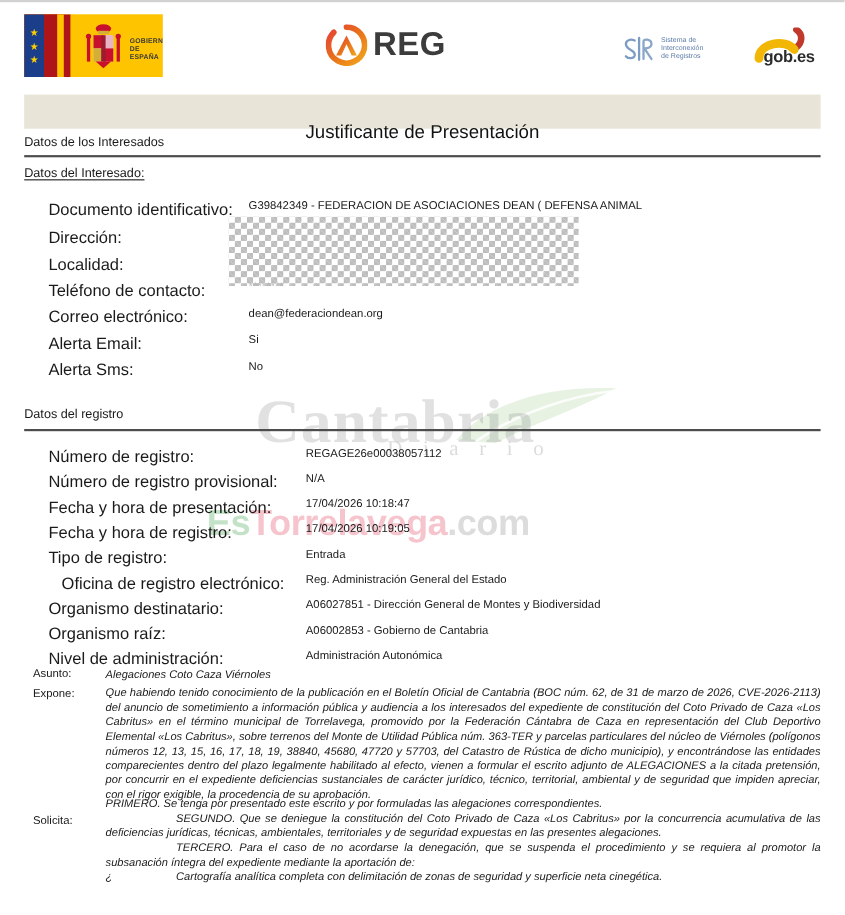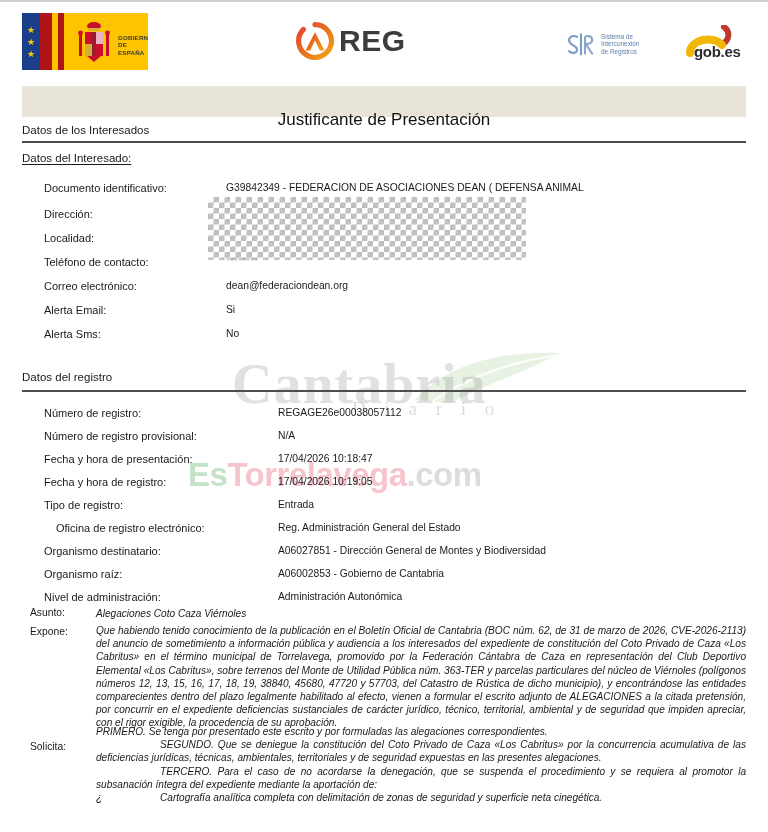--- a/index.html
+++ b/index.html
@@ -124,21 +124,21 @@
   }
   .sub-head {
     position: absolute; left: 22px;
     font-size: 11.5px; color: #1a1a1a;
     text-decoration: underline;
     text-underline-offset: 2px;
   }
 
   .row-label {
     position: absolute;
-    font-size: 11px; color: #1a1a1a; padding-left: 16px;
+    font-size: 15px; color: #1a1a1a; padding-left: 16px;
   }
   .row-value {
     position: absolute;
     font-size: 10.3px; color: #1a1a1a;
     white-space: nowrap;
   }
 
   
   .redact {
     position: absolute;

